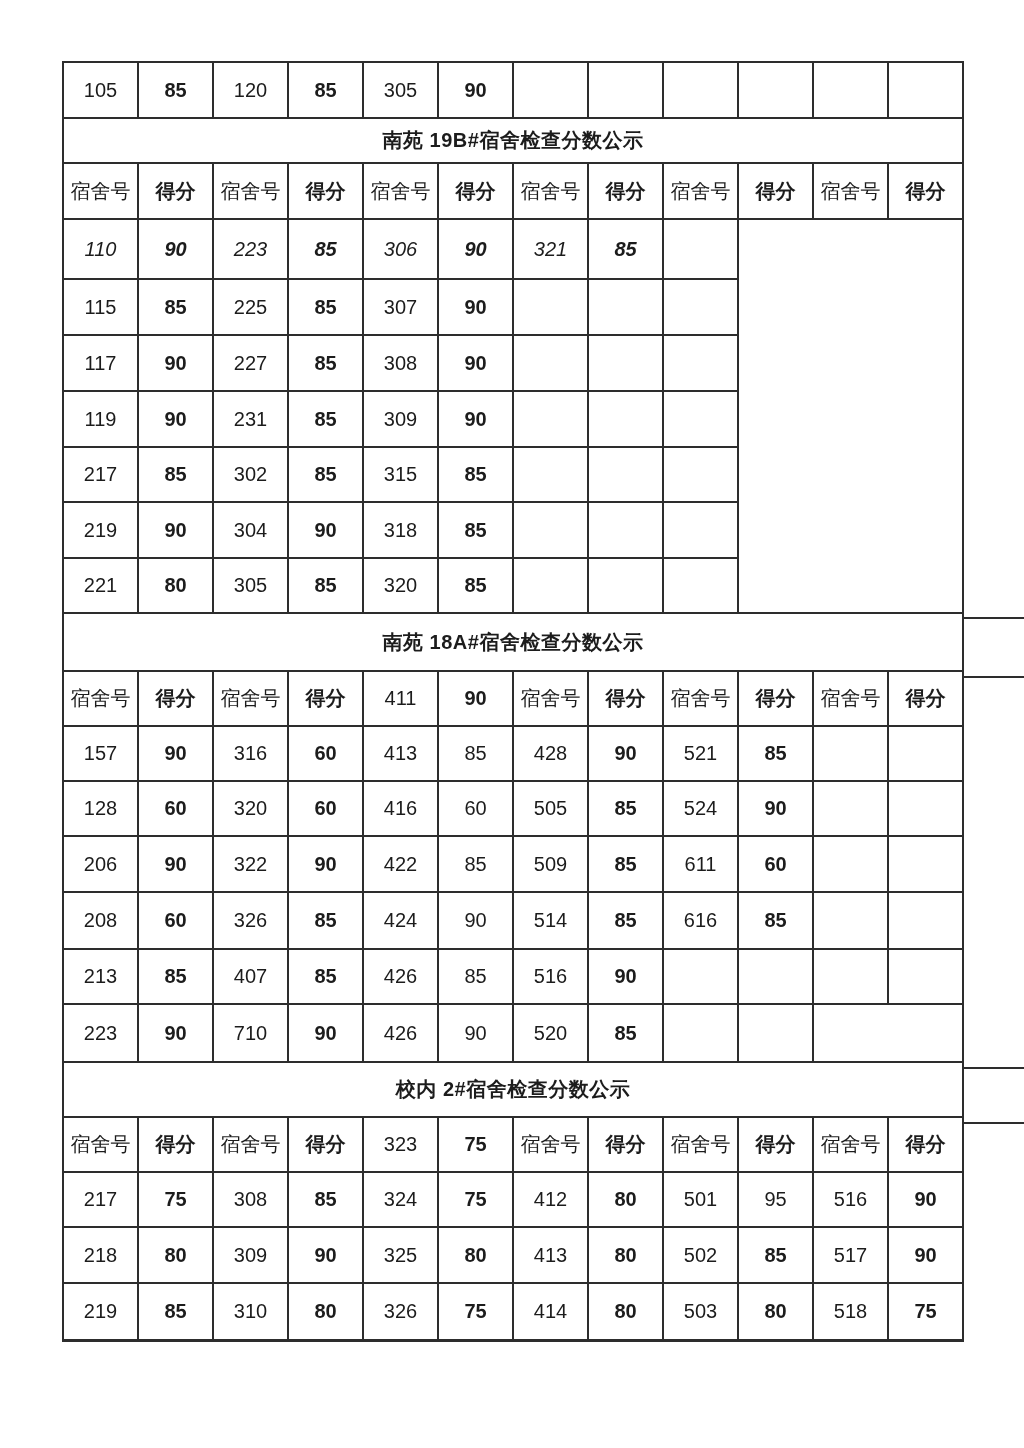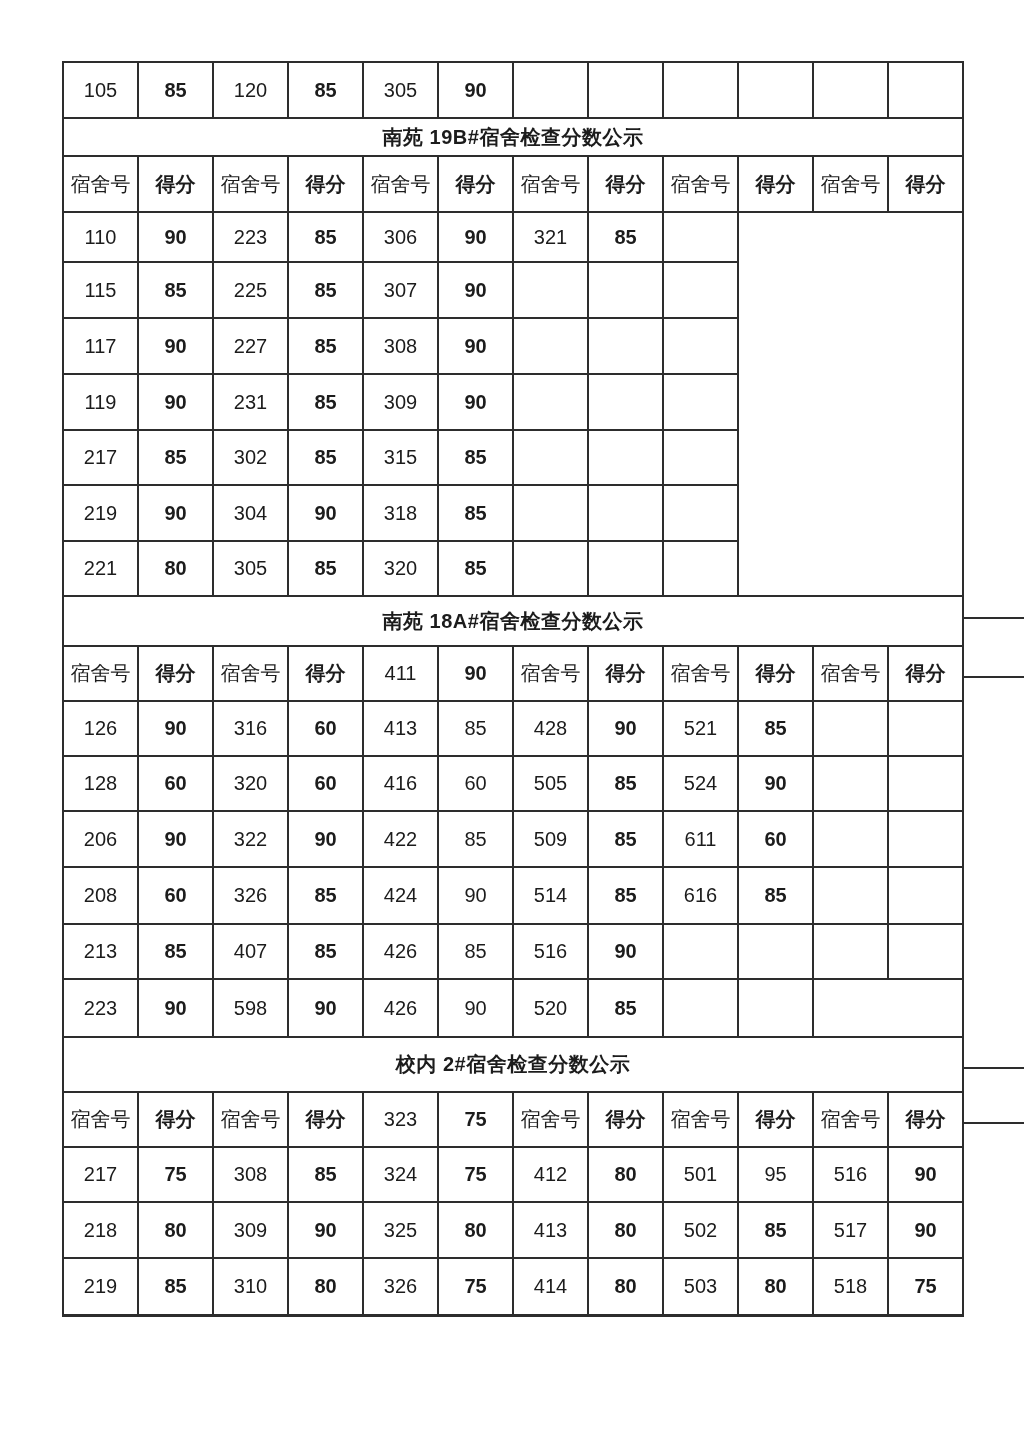--- a/index.html
+++ b/index.html
@@ -58,38 +58,38 @@
           <td class="bold">85</td>
           <td>305</td>
           <td class="bold">90</td>
           <td></td>
           <td></td>
           <td></td>
           <td></td>
           <td></td>
           <td></td>
         </tr>
-        <tr style="height: 38px;">
+        <tr style="height: 45px;">
           <td colspan="12" class="title-cell">南苑 19B#宿舍检查分数公示</td>
         </tr>
         <tr style="height: 56px;">
           <td>宿舍号</td>
           <td class="bold">得分</td>
           <td>宿舍号</td>
           <td class="bold">得分</td>
           <td>宿舍号</td>
           <td class="bold">得分</td>
           <td>宿舍号</td>
           <td class="bold">得分</td>
           <td>宿舍号</td>
           <td class="bold">得分</td>
           <td>宿舍号</td>
           <td class="bold">得分</td>
         </tr>
-        <tr style="height: 50px;">
+        <tr style="height: 60px; font-style: italic;">
           <td>110</td>
           <td class="bold">90</td>
           <td>223</td>
           <td class="bold">85</td>
           <td>306</td>
           <td class="bold">90</td>
           <td>321</td>
           <td class="bold">85</td>
           <td></td>
           <td colspan="3" rowspan="7"></td>
@@ -153,39 +153,39 @@
           <td>221</td>
           <td class="bold">80</td>
           <td>305</td>
           <td class="bold">85</td>
           <td>320</td>
           <td class="bold">85</td>
           <td></td>
           <td></td>
           <td></td>
         </tr>
-        <tr style="height: 50px;">
+        <tr style="height: 58px;">
           <td colspan="12" class="title-cell">南苑 18A#宿舍检查分数公示</td>
         </tr>
         <tr style="height: 55px;">
           <td>宿舍号</td>
           <td class="bold">得分</td>
           <td>宿舍号</td>
           <td class="bold">得分</td>
           <td>411</td>
           <td class="bold">90</td>
           <td>宿舍号</td>
           <td class="bold">得分</td>
           <td>宿舍号</td>
           <td class="bold">得分</td>
           <td>宿舍号</td>
           <td class="bold">得分</td>
         </tr>
         <tr style="height: 55px;">
-          <td>126</td>
+          <td>157</td>
           <td class="bold">90</td>
           <td>316</td>
           <td class="bold red">60</td>
           <td>413</td>
           <td>85</td>
           <td>428</td>
           <td class="bold">90</td>
           <td>521</td>
           <td class="bold">85</td>
           <td></td>
@@ -243,21 +243,21 @@
           <td>516</td>
           <td class="bold">90</td>
           <td></td>
           <td></td>
           <td></td>
           <td></td>
         </tr>
         <tr style="height: 58px;">
           <td>223</td>
           <td class="bold">90</td>
-          <td>598</td>
+          <td>710</td>
           <td class="bold">90</td>
           <td>426</td>
           <td>90</td>
           <td>520</td>
           <td class="bold">85</td>
           <td></td>
           <td></td>
           <td colspan="2"></td>
         </tr>
         <tr style="height: 55px;">

